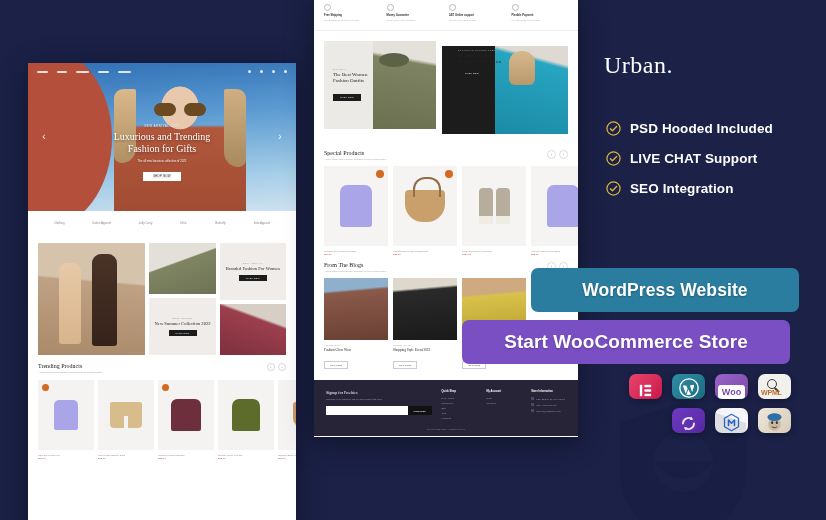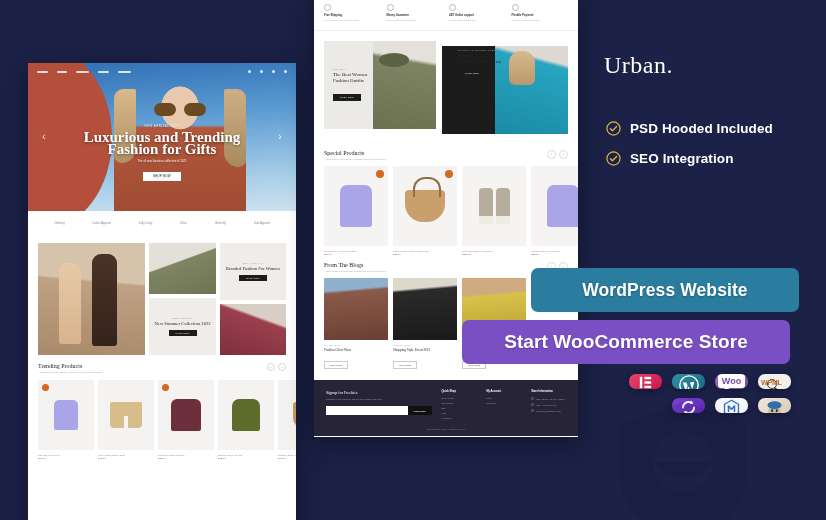--- a/index.html
+++ b/index.html
@@ -56,21 +56,21 @@
     display:flex; align-items:center; padding:0 9px; gap:9px; z-index:4; }
   .ml-nav .nv { height:2px; background:rgba(255,255,255,.82); border-radius:1px; }
   .ml-nav .sp { flex:1; }
   .ml-nav .ic { width:3px; height:3px; border-radius:50%; background:rgba(255,255,255,.85); }
   .ml-arrow { position:absolute; top:68px; width:12px; height:12px; z-index:4;
     color:rgba(255,255,255,.9); font-size:10px; line-height:12px; text-align:center; }
   .ml-arrow.l { left:10px; } .ml-arrow.r { right:10px; }
   .ml-herotxt { position:absolute; left:0; right:0; top:62px; text-align:center; z-index:5;
     color:#fff; text-shadow:0 1px 3px rgba(0,0,0,.45); }
   .ml-herotxt .eyebrow { font-size:2.6px; letter-spacing:.7px; opacity:.9; margin-bottom:3px; }
-  .ml-herotxt h2 { font-family:"Liberation Serif", serif; font-size:15px; font-weight:700;
+  .ml-herotxt h2 { font-family:"Liberation Serif", serif; font-size:10px; font-weight:400;
     line-height:12px; }
   .ml-herotxt p { font-size:2.8px; margin-top:4px; opacity:.92; }
   .ml-herotxt .btn { display:inline-block; margin-top:6px; background:#fff; color:#222;
     font-size:2.6px; padding:3px 10px; letter-spacing:.4px; }
   .ml-brands { height:26px; background:#fff; display:flex; align-items:center;
     justify-content:space-around; padding:0 12px; }
   .ml-brands span { font-size:2.9px; color:#8d8d8d; text-align:center; line-height:3.6px; }
   .ml-grid { padding:6px 10px 0; display:flex; gap:4px; height:118px; }
   .ml-grid .big { flex:1.62; border-radius:1px; overflow:hidden; position:relative;
     background:linear-gradient(170deg,#cdb49a 0%,#c0a285 40%,#a98e72 100%); }
@@ -219,22 +219,22 @@
 
   .bar { position:absolute; color:#fff; font-weight:bold; display:flex; align-items:center;
     text-shadow:0 1px 2px rgba(0,0,0,.25); }
   .bar.wp { left:531px; top:268px; width:268px; height:44px; background:#2a7d9e;
     border-radius:7px; justify-content:center; font-size:17.5px; letter-spacing:.1px; }
   .bar.woo { left:462px; top:320px; width:328px; height:44px; background:#7b4fc4;
     border-radius:7px; justify-content:center; font-size:19px; letter-spacing:.1px; }
 
   .plugins { position:absolute; left:629px; top:374px; width:170px; }
   .plugins .row { display:flex; gap:10px; margin-bottom:9px; }
-  .plugins .tile { width:33px; height:15px; border-radius:7px; position:relative;
-    overflow:hidden; display:flex; align-items:flex-start; justify-content:center;
+  .plugins .tile { width:33px; height:25px; border-radius:7px; position:relative;
+    overflow:hidden; display:flex; align-items:flex-end; justify-content:center;
     box-shadow:0 2px 6px rgba(0,0,0,.3); }
   .tile.elementor { background:linear-gradient(135deg,#e8456c,#c9184a); }
   .tile.wordpress { background:linear-gradient(135deg,#2d8fa5,#1d6b80); }
   .tile.woo { background:linear-gradient(135deg,#9a63c9,#7b4aa8); }
   .tile.wpml { background:#f2f0ec; }
   .tile.sync { background:linear-gradient(135deg,#7b3fd4,#5f2bb0); }
   .tile.mail { background:#f6f6f8; }
   .tile.chimp { background:linear-gradient(135deg,#efe7dc,#d8cbb8); }
   .tile svg { display:block; }
   .tile .wootag { background:#fff; color:#7b4aa8; font-weight:bold; font-size:9px;
@@ -561,20 +561,29 @@
       </span>
       <span class="lb">PSD Hooded Included</span>
     </div>
     <div class="f">
       <span class="chk">
         <svg viewBox="0 0 24 24">
             <circle cx="12" cy="12" r="10.5" fill="none" stroke="#d9b440" stroke-width="2"></circle>
             <path d="M7 12.4l3.3 3.3L17 8.9" fill="none" stroke="#d9b440" stroke-width="2.2" stroke-linecap="round" stroke-linejoin="round"></path>
           </svg>
       </span>
+      <span class="lb">LIVE CHAT Support</span>
+    </div>
+    <div class="f">
+      <span class="chk">
+        <svg viewBox="0 0 24 24">
+            <circle cx="12" cy="12" r="10.5" fill="none" stroke="#d9b440" stroke-width="2"></circle>
+            <path d="M7 12.4l3.3 3.3L17 8.9" fill="none" stroke="#d9b440" stroke-width="2.2" stroke-linecap="round" stroke-linejoin="round"></path>
+          </svg>
+      </span>
       <span class="lb">SEO Integration</span>
     </div>
   </div>
 
   <div class="bar wp">WordPress Website</div>
   <div class="bar woo">Start WooCommerce Store</div>
 
   <div class="plugins">
     <div class="row">
       <div class="tile elementor">

